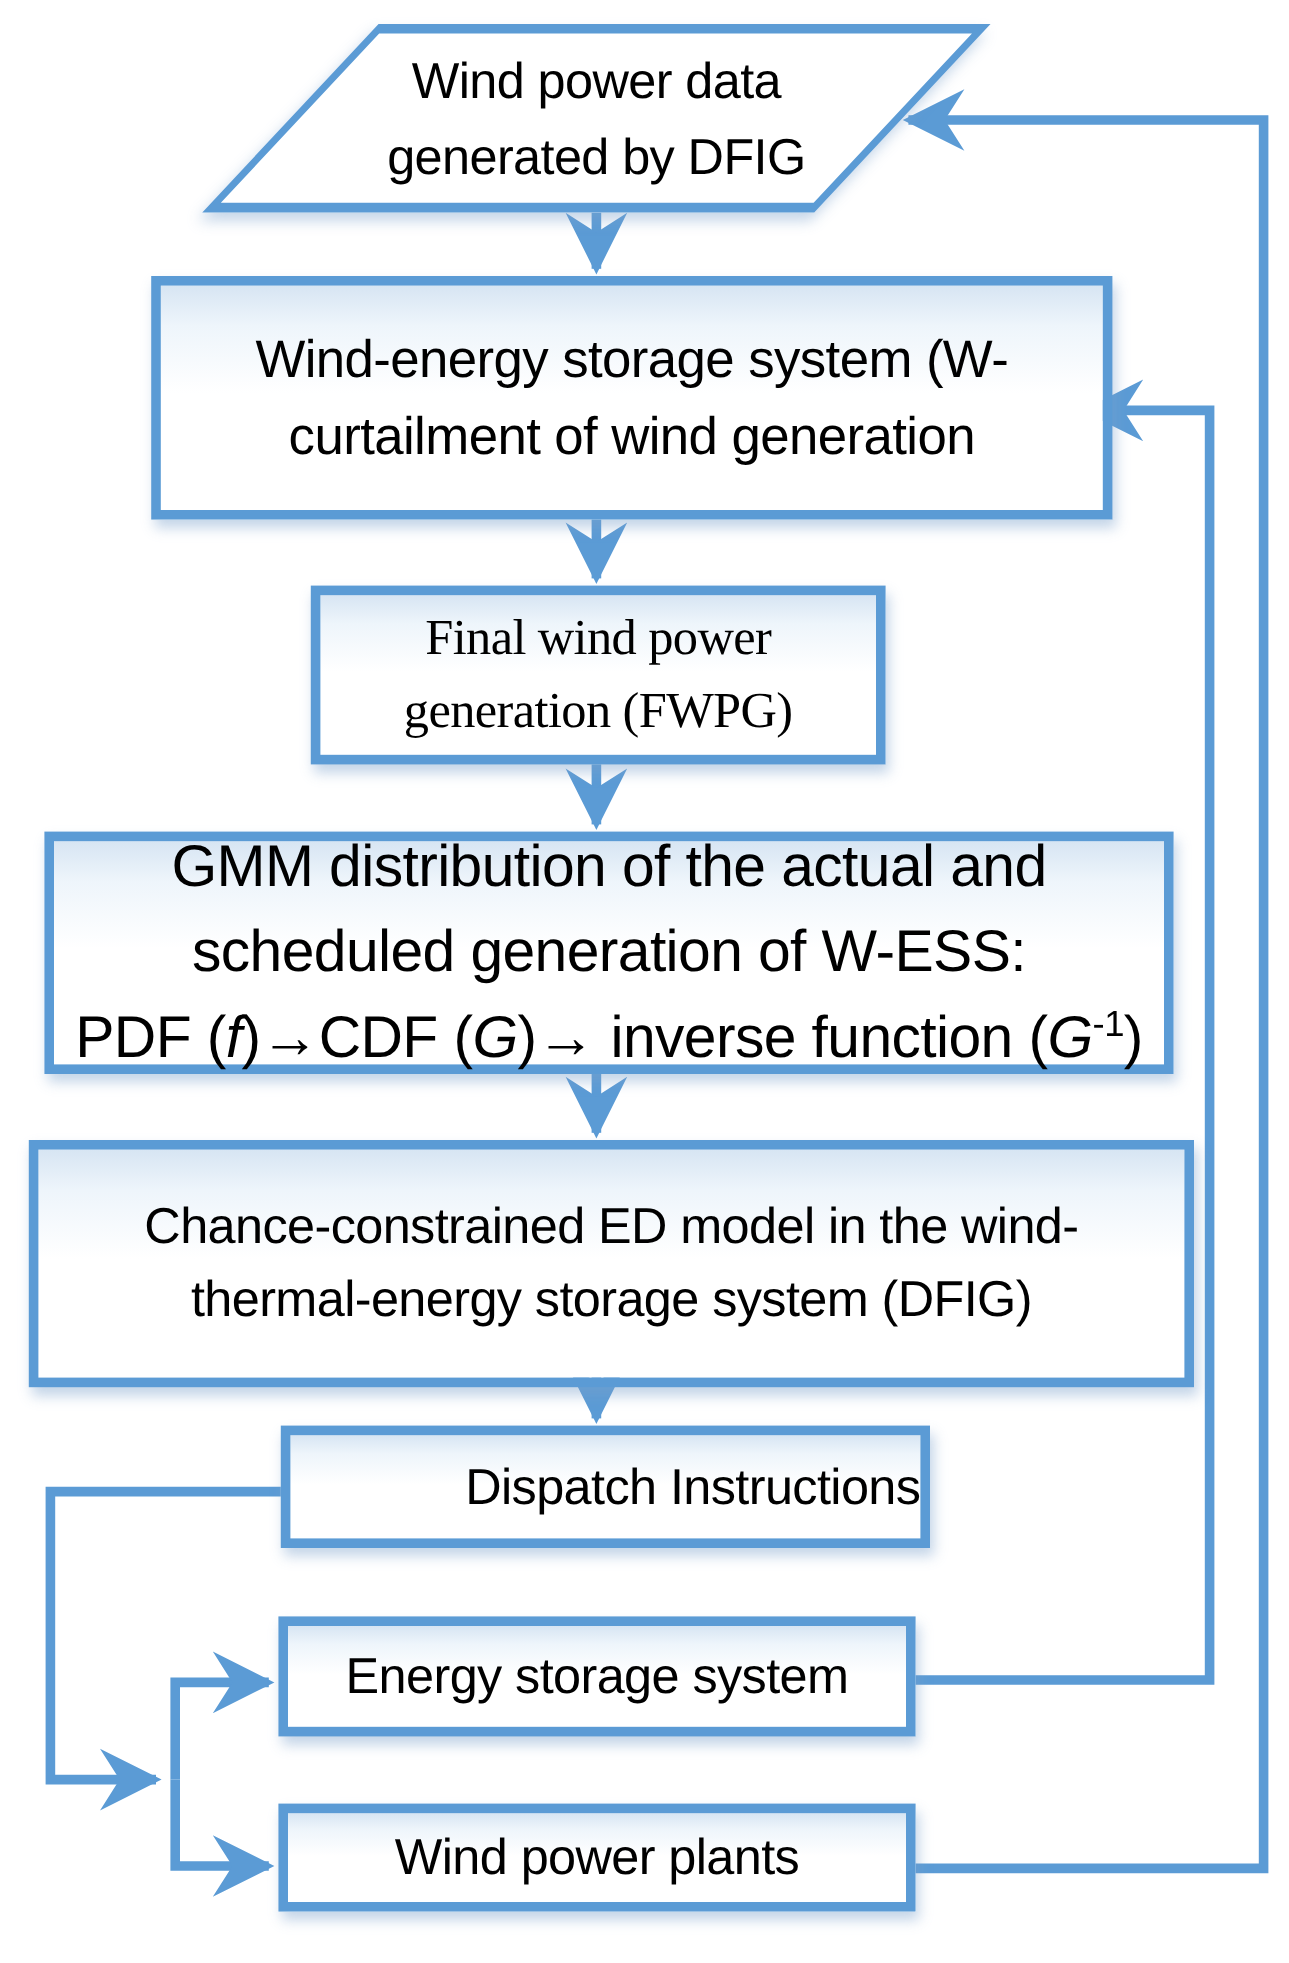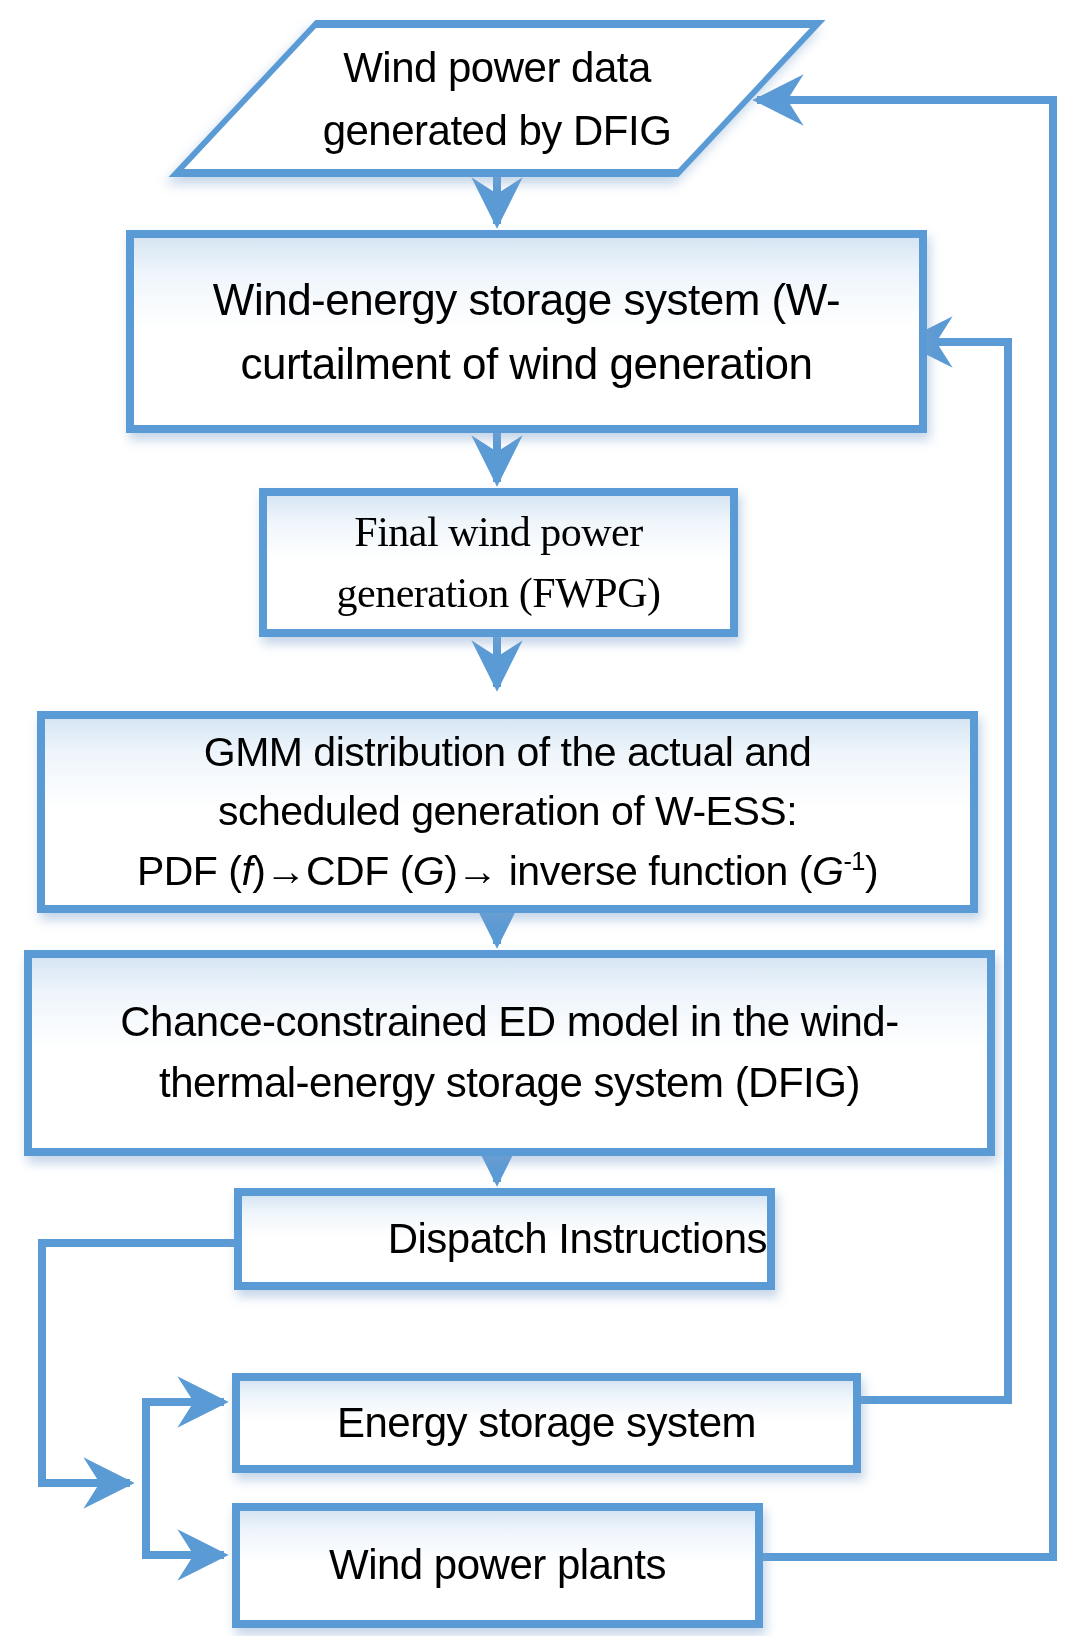--- a/index.html
+++ b/index.html
@@ -30,25 +30,25 @@
     line-height: 1.45;
   }
   .node .line { display: block; white-space: nowrap; }
   .node i { font-style: italic; }
   .node sup { font-size: 62%; vertical-align: super; line-height: 0; }
   .node b { font-weight: 700; }
 
   
   .n-wess     { left:  98px; top:  230px; width: 801px; height: 203px; font-size: 44px; margin-left: 28px; }
   .n-fwpg     { left: 259px; top:  488px; width: 479px; height: 149px; font-family: Liberation Serif, serif; }
-  .n-gmm      { left:  37px; top:  711px; width: 941px; height: 202px; font-size: 41px; }
+  .n-gmm      { left:  37px; top:  693px; width: 941px; height: 202px; font-size: 49px; }
   .n-cced     { left:  24px; top:  950px; width: 971px; height: 206px; }
   .n-dispatch { left: 234px; top: 1188px; width: 541px; height: 102px; align-items: flex-end; }
-  .n-ess      { left: 232px; top: 1347px; width: 629px; height: 100px; margin-top: 26px; }
-  .n-wpp      { left: 232px; top: 1503px; width: 531px; height:  125px; }
+  .n-ess      { left: 232px; top: 1347px; width: 531px; height: 100px; }
+  .n-wpp      { left: 232px; top: 1503px; width: 531px; height:  90px; }
 
   
   .para {
     position: absolute;
     left: 242px; top: 20px; width: 510px; height: 157px;
     border: 8px solid var(--accent);
     background: #ffffff;
     transform: skewX(-43.1deg);
     box-shadow: 3px 7px 10px rgba(125, 162, 205, 0.45);
   }

